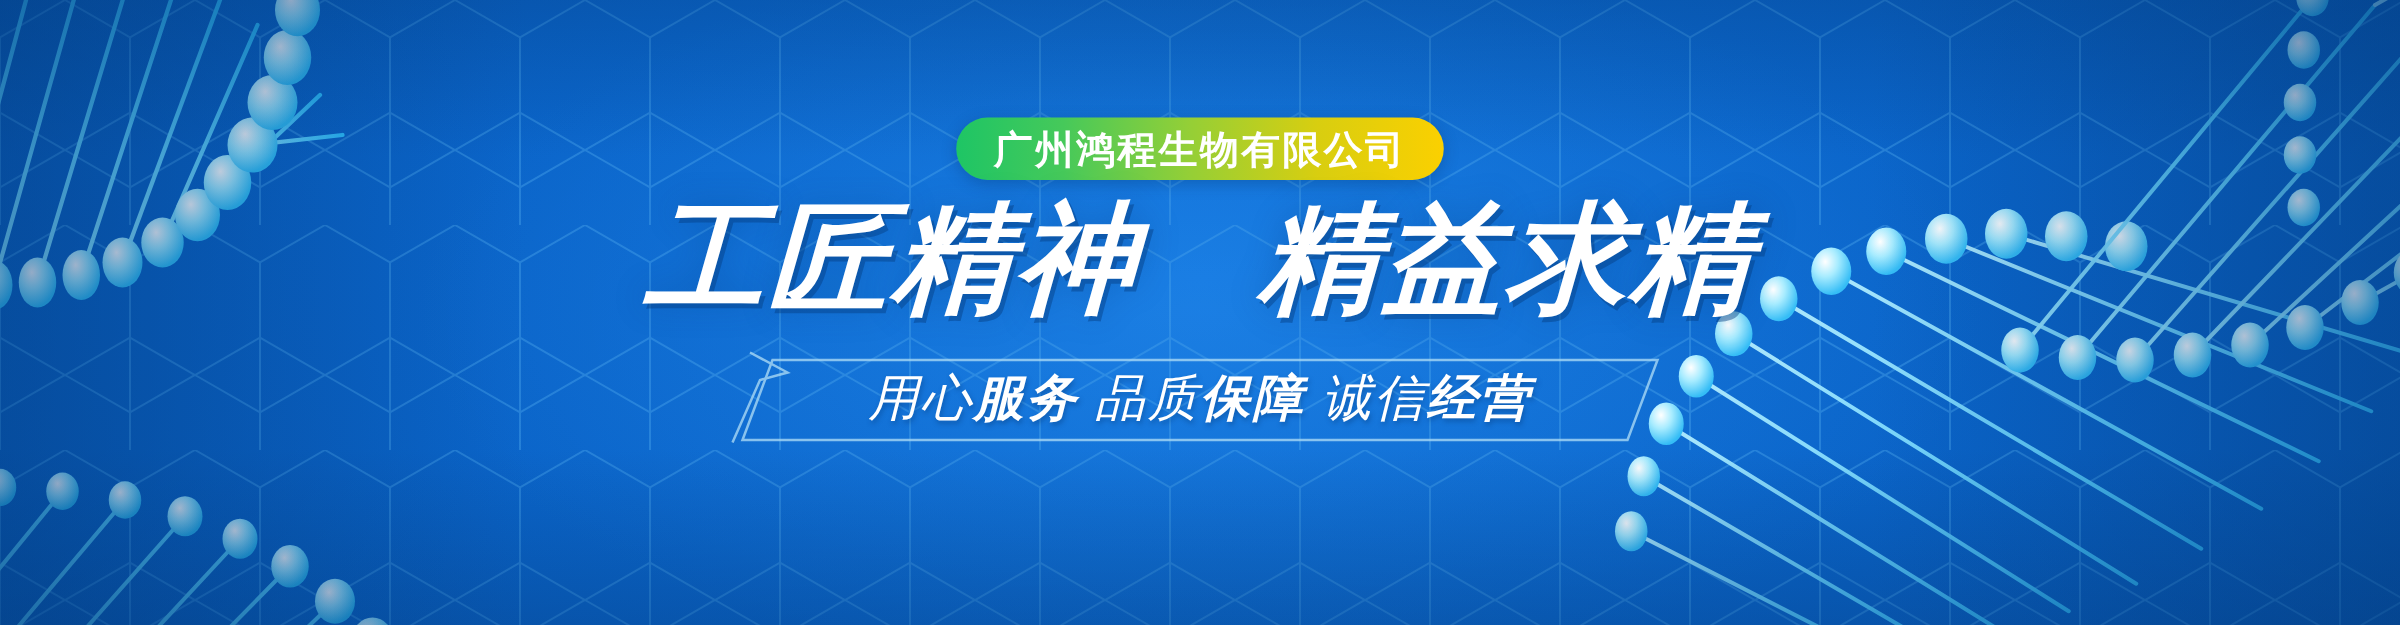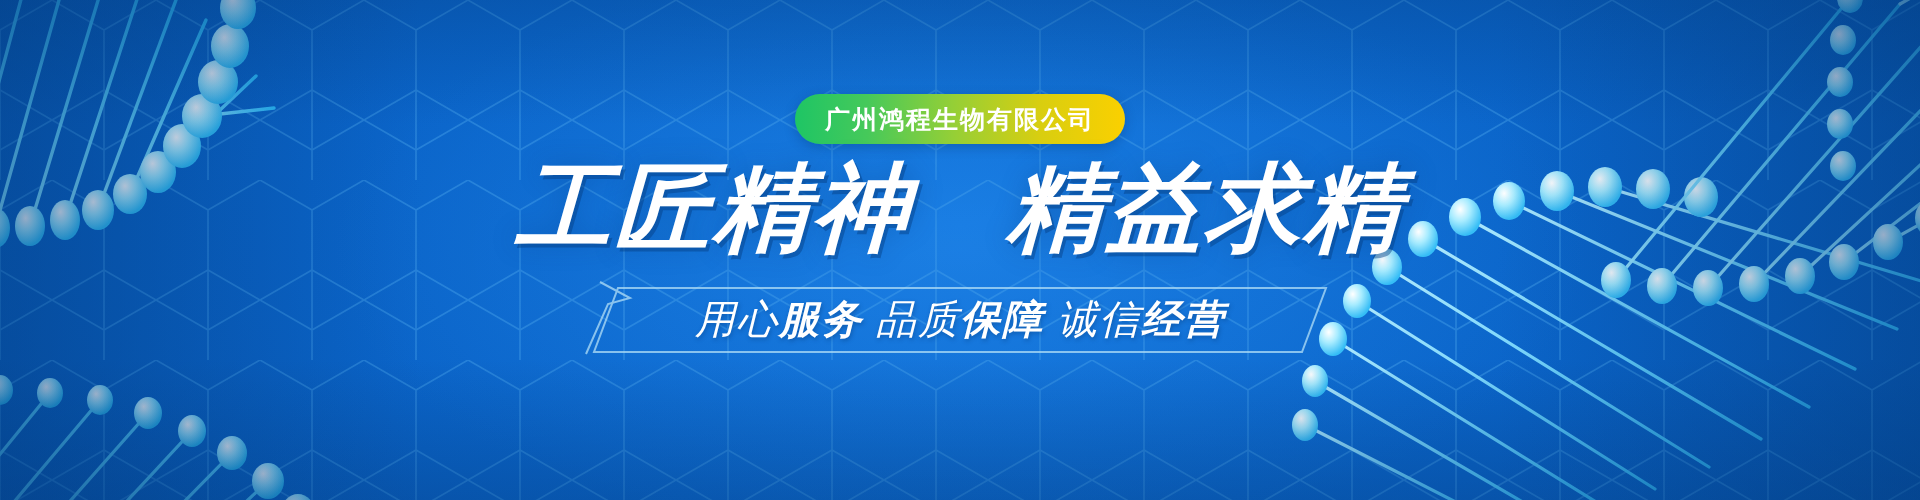--- a/index.html
+++ b/index.html
@@ -61,21 +61,21 @@
   .badge{
     margin-top:94px;
     height:50px;
     padding:0 30px;
     border-radius:26px;
     display:flex; align-items:center; justify-content:center;
     background:linear-gradient(90deg, #1ec565 0%, #46c95a 22%, #95cf36 48%, #d8ce10 74%, #fbd000 100%);
     box-shadow:0 3px 12px rgba(2,40,90,.28);
   }
   .badge-text{
-    font-size:25px;
+    font-size:31px;
     font-weight:700;
     color:#ffffff;
     letter-spacing:2px;
     line-height:1;
     white-space:nowrap;
   }
 
   
   .headline{
     margin-top:16px;

